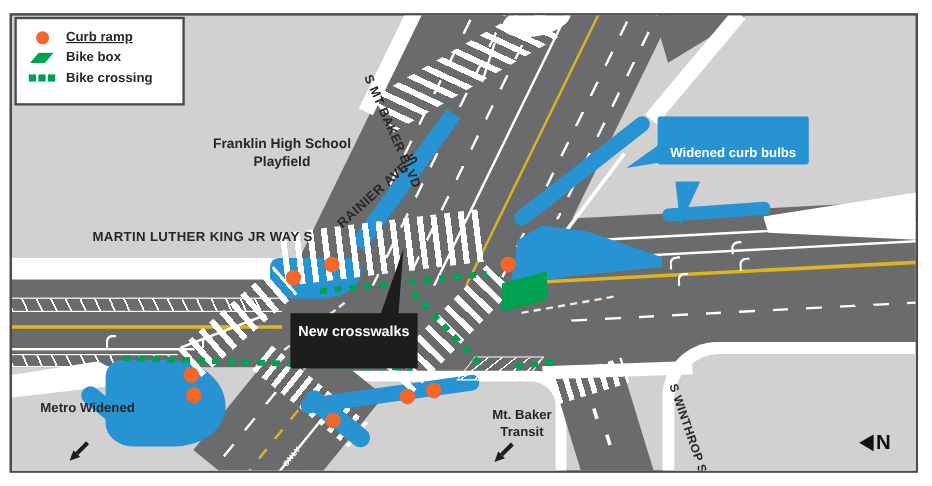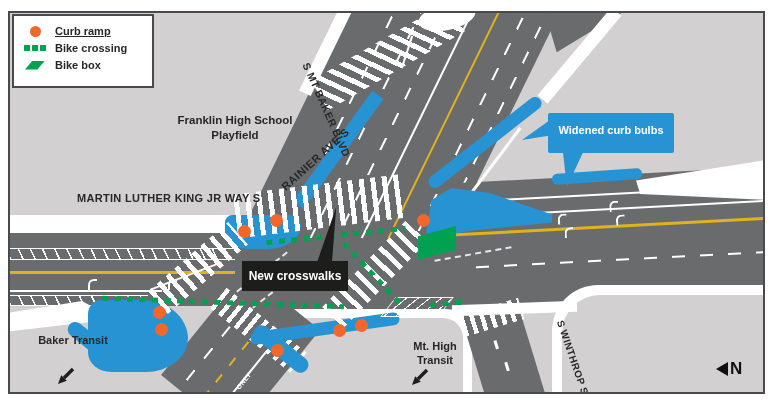--- a/index.html
+++ b/index.html
@@ -153,68 +153,68 @@
     <div class="abs lbl2" style="left:145px;top:100px;width:160px;font-size:11.5px;">
       <span>Franklin High School</span>
         <span>Playfield</span>
     </div>
     <div class="abs lbl" style="left:26px;top:179px;font-size:11px;letter-spacing:.3px;padding-left:41px;">MARTIN LUTHER KING JR WAY S</div>
     <div class="abs lbl" style="left:262px;top:140px;font-size:11px;letter-spacing:.5px;transform:rotate(-42deg);">RAINIER AVE S</div>
     <div class="abs lbl" style="left:296px;top:44px;font-size:10.5px;letter-spacing:.4px;transform:rotate(66deg);transform-origin:0 50%;">S MT BAKER BLVD</div>
     <div class="abs lbl" style="left:550px;top:302px;font-size:10px;letter-spacing:.4px;transform:rotate(71deg);transform-origin:0 50%;">S WINTHROP ST</div>
 
     <div class="abs lbl2" style="left:8px;top:320px;width:110px;font-size:11px;">
-      <span>Baker Transit</span>
+      <span>Metro Widened</span>
     </div>
     <div class="abs" style="left:44px;top:351px;">
       <svg width="24" height="24" viewBox="0 0 24 24">
           <path d="M19 5 L10 14" stroke="#1d1d1b" stroke-width="3.4" fill="none"></path>
           <path d="M4 20 L12.8 16.8 L7.2 11.2 Z" fill="#1d1d1b"></path>
         </svg>
     </div>
     <div class="abs lbl2" style="left:382px;top:326px;width:86px;font-size:11px;">
-      <span>Mt. High</span>
+      <span>Mt. Baker</span>
         <span>Transit</span>
     </div>
     <div class="abs" style="left:398px;top:352px;">
       <svg width="24" height="24" viewBox="0 0 24 24">
           <path d="M19 5 L10 14" stroke="#1d1d1b" stroke-width="3.4" fill="none"></path>
           <path d="M4 20 L12.8 16.8 L7.2 11.2 Z" fill="#1d1d1b"></path>
         </svg>
     </div>
 
     <div class="abs blue" style="left:512px;top:106px;width:28px;height:22px;clip-path:polygon(100% 5%,100% 75%,0 95%);"></div>
     <div class="abs blue" style="left:548px;top:138px;width:32px;height:36px;clip-path:polygon(15% 0,80% 0,28% 100%);"></div>
-    <div class="abs blue callout-txt" style="left:538px;top:100px;width:126px;height:40px;border-radius:2px;font-size:11px;padding-top:10px;">
+    <div class="abs blue callout-txt" style="left:538px;top:84px;width:126px;height:40px;border-radius:2px;font-size:11px;padding-top:24px;">
       <span>Widened curb bulbs</span>
     </div>
     <div class="abs" style="left:296px;top:194px;width:36px;height:56px;background:#1d1d1b;clip-path:polygon(84% 0,30% 100%,72% 100%);"></div>
-    <div class="abs callout-txt" style="left:232px;top:248px;width:106px;height:30px;background:#1d1d1b;font-size:12px;line-height:30px;">New crosswalks</div>
+    <div class="abs callout-txt" style="left:232px;top:248px;width:106px;height:46px;background:#1d1d1b;font-size:12px;line-height:30px;">New crosswalks</div>
 
     <div class="abs" id="legend" style="left:2px;top:1px;width:142px;height:74px;background:#fff;border:2px solid #4a4a4c;">
       <div class="leg-row">
         <span class="leg-ico">
             <span class="dot" style="width:11px;height:11px;"></span>
           </span>
         <span class="lbl" style="font-size:11px;text-decoration:underline;">Curb ramp</span>
+      </div>
+      <div class="leg-row">
+        <span class="leg-ico">
+            <span class="leg-par"></span>
+          </span>
+        <span class="lbl" style="font-size:11px;">Bike box</span>
       </div>
       <div class="leg-row">
         <span class="leg-ico">
             <span class="leg-sq"></span>
             <span class="leg-sq"></span>
             <span class="leg-sq"></span>
           </span>
         <span class="lbl" style="font-size:11px;">Bike crossing</span>
       </div>
-      <div class="leg-row">
-        <span class="leg-ico">
-            <span class="leg-par"></span>
-          </span>
-        <span class="lbl" style="font-size:11px;">Bike box</span>
-      </div>
     </div>
 
     <div class="abs" id="compass" style="left:706px;top:346px;">
       <span class="tri-left"></span>
       <span class="lbl" style="font-size:17px;color:#111;">N</span>
     </div>
 
   </div>
 </div>
 

